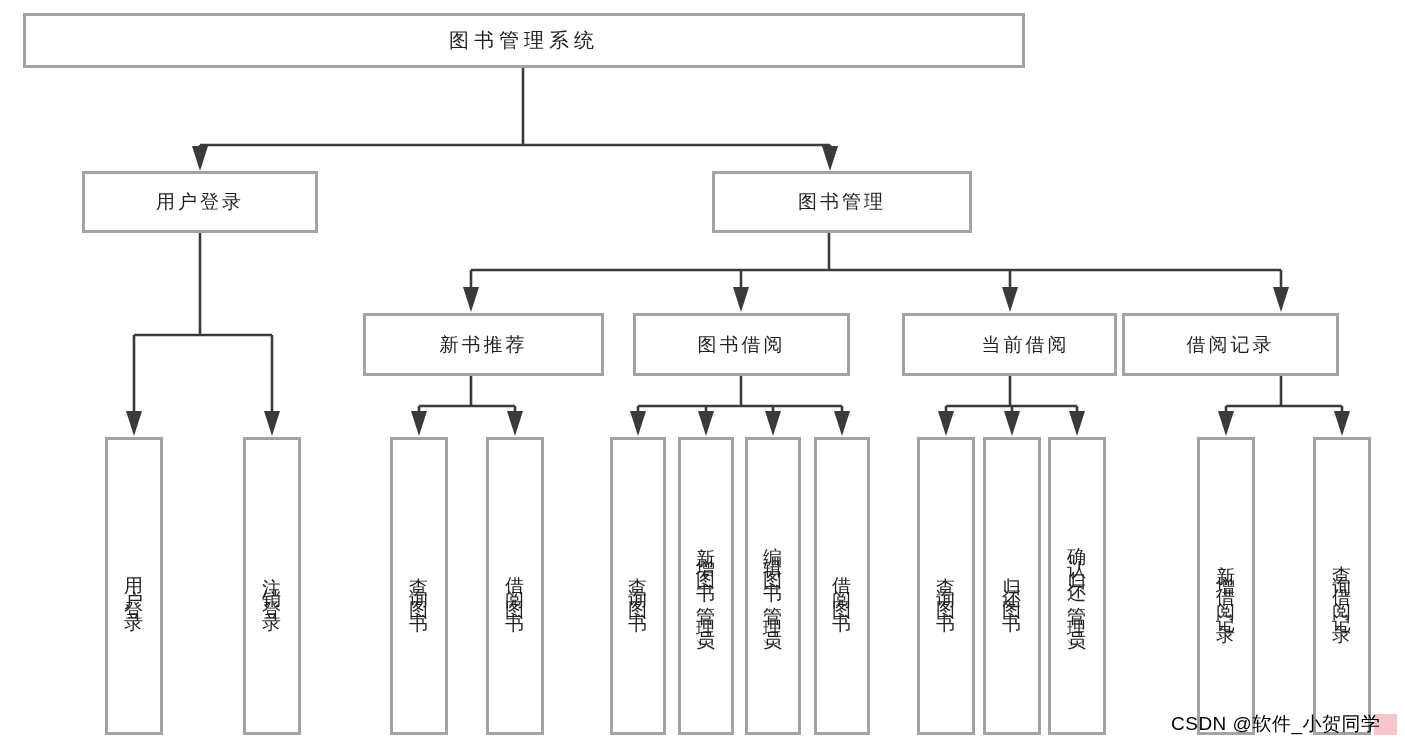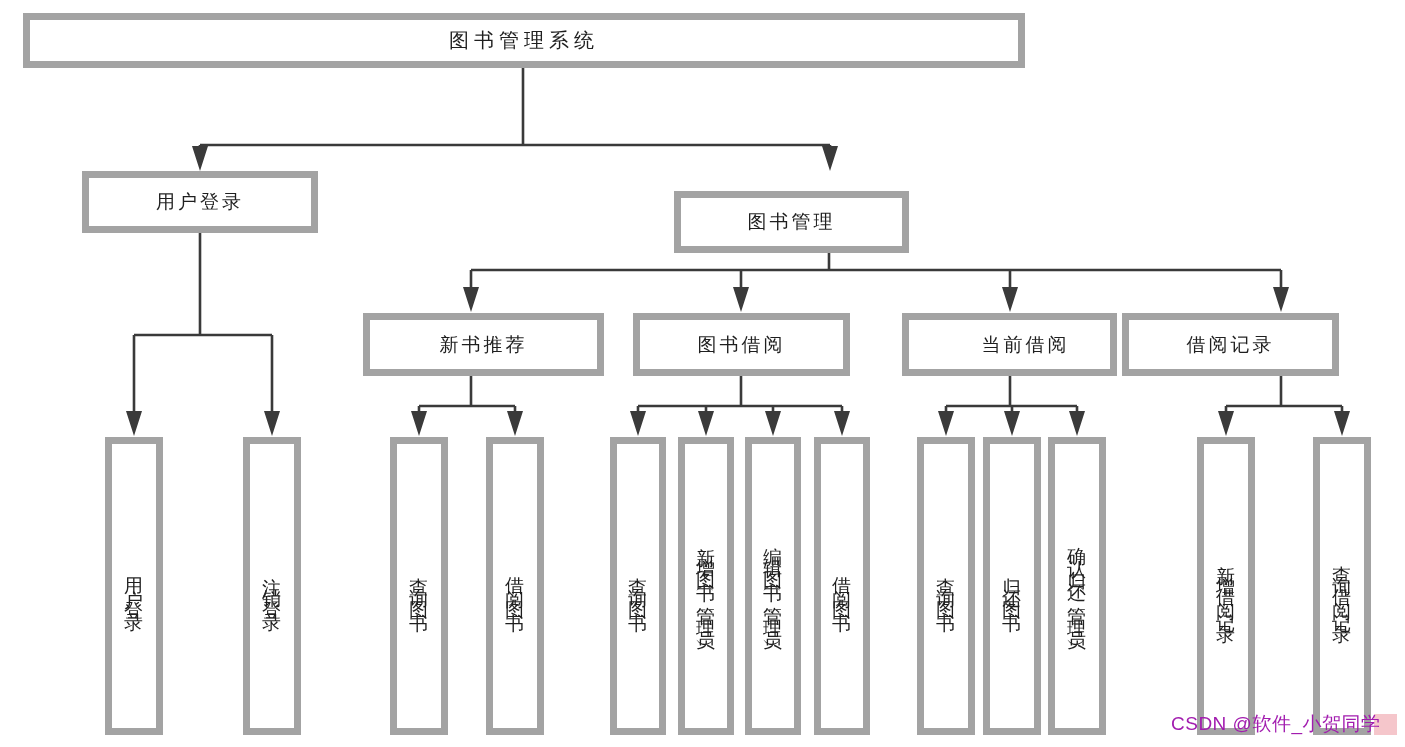--- a/index.html
+++ b/index.html
@@ -8,21 +8,21 @@
     width: 1405px;
     height: 747px;
     background: #ffffff;
     font-family: "Liberation Sans", "DejaVu Sans", sans-serif;
     overflow: hidden;
   }
   .node {
     position: absolute;
     box-sizing: border-box;
     background: #ffffff;
-    border: 7px solid #a3a3a3;
+    border: 3px solid #a3a3a3;
     display: flex;
     align-items: center;
     justify-content: center;
     color: #1f1f1f;
     z-index: 2;
   }
   .hlabel {
     font-size: 19px;
     letter-spacing: 3px;
     white-space: nowrap;
@@ -43,21 +43,21 @@
     position: absolute;
     left: 0; top: 0;
     width: 1405px; height: 747px;
     z-index: 1;
   }
   .watermark {
     position: absolute;
     left: 1171px;
     top: 711px;
     font-size: 19px;
-    color: #a21caf;
+    color: #000000;
     letter-spacing: 0.5px;
     white-space: nowrap;
     z-index: 6;
   }
   .watermark-accent {
     position: absolute;
     left: 1374px;
     top: 714px;
     width: 23px;
     height: 21px;
@@ -102,21 +102,21 @@
       M1334,411 L1350,411 L1342,436 Z"></path>
   </svg>
 
   <div class="node" style="left:23px; top:13px; width:1002px; height:55px;">
     <span class="hlabel root-label">图书管理系统</span>
   </div>
 
   <div class="node" style="left:82px; top:171px; width:236px; height:62px;">
     <span class="hlabel">用户登录</span>
   </div>
-  <div class="node" style="left:674px; top:171px; width:235px; height:62px;margin-top:20px;">
+  <div class="node" style="left:712px; top:171px; width:260px; height:62px;">
     <span class="hlabel">图书管理</span>
   </div>
 
   <div class="node" style="left:363px; top:313px; width:241px; height:63px;">
     <span class="hlabel">新书推荐</span>
   </div>
   <div class="node" style="left:633px; top:313px; width:217px; height:63px;">
     <span class="hlabel">图书借阅</span>
   </div>
   <div class="node" style="left:902px; top:313px; width:215px; height:63px;padding-left:32px;">

